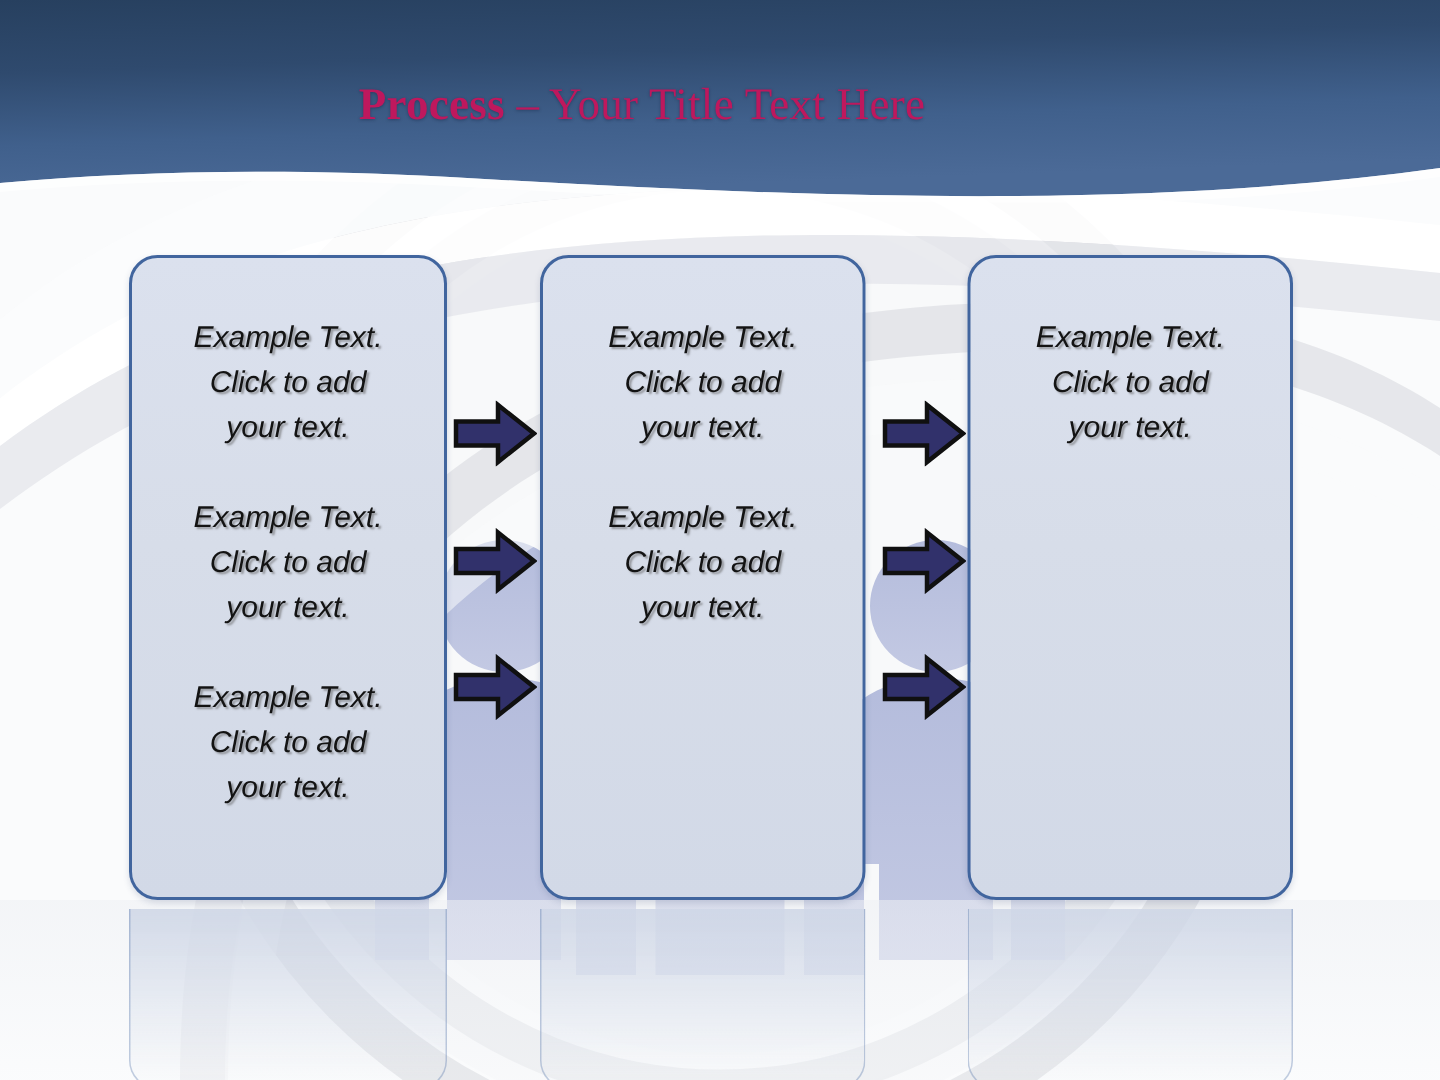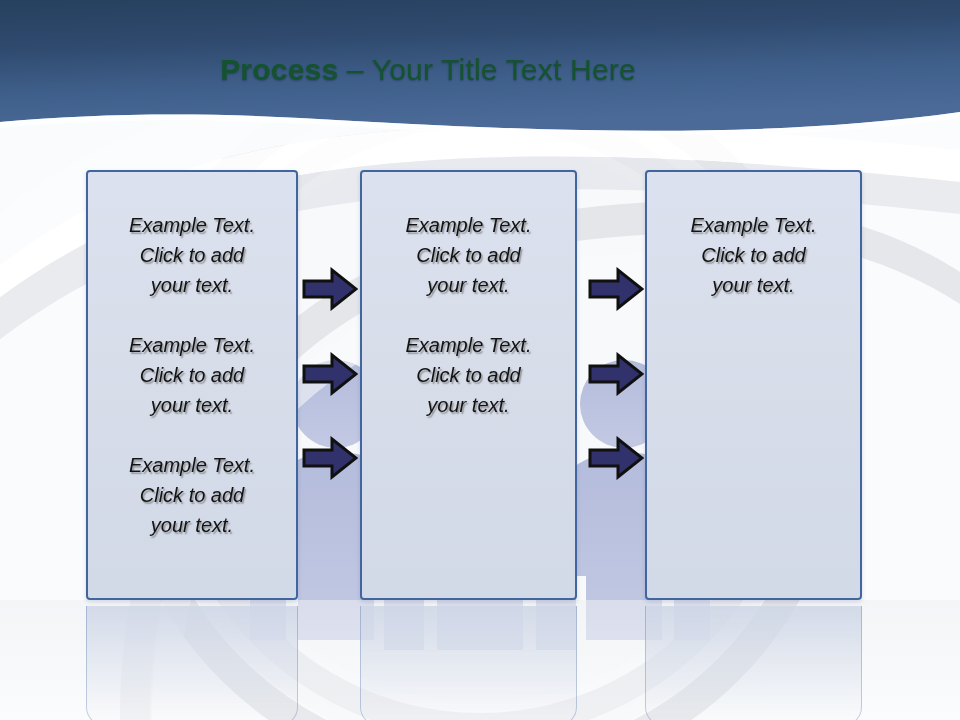--- a/index.html
+++ b/index.html
@@ -29,36 +29,37 @@
     width: 960px; height: 135px;
     overflow: hidden;
   }
   .header-banner svg { display:block; }
 
   .slide-title {
     position: absolute;
     left: 0; top: 53px;
     width: 856px;
     text-align: center;
-    color: #14532d;
+    color: #be185d;
     font-size: 30px;
     letter-spacing: 0.2px;
     white-space: nowrap;
     text-shadow: 0 1px 2px rgba(10,24,48,.35);
+    font-family: Liberation Serif, serif;
   }
   .slide-title .t-strong { font-weight: bold; }
   .slide-title .t-rest { font-weight: normal; }
 
   
   .box {
     position: absolute;
     top: 170px;
     height: 430px;
     border: 2px solid #41659e;
-    border-radius: 4px;
+    border-radius: 19px;
     background: linear-gradient(180deg,#dbe1ee 0%, #d7dde9 45%, #d2d9e7 100%);
     box-shadow: 0 2px 4px rgba(60,80,120,.18);
     box-sizing: border-box;
     padding: 38px 16px 0 16px;
   }
   #box-1 { left: 86px;  width: 212px; }
   #box-2 { left: 360px; width: 217px; }
   #box-3 { left: 645px; width: 217px; }
 
   .box-para {

